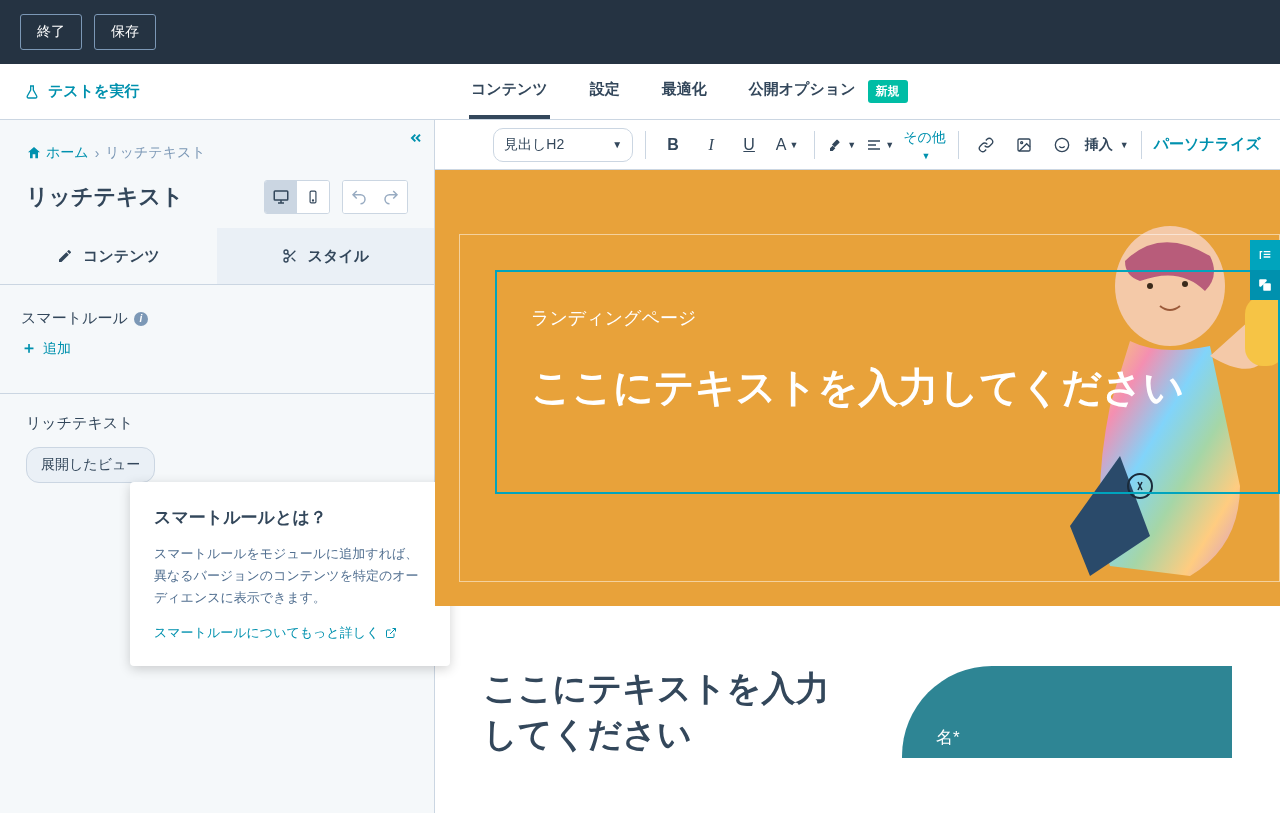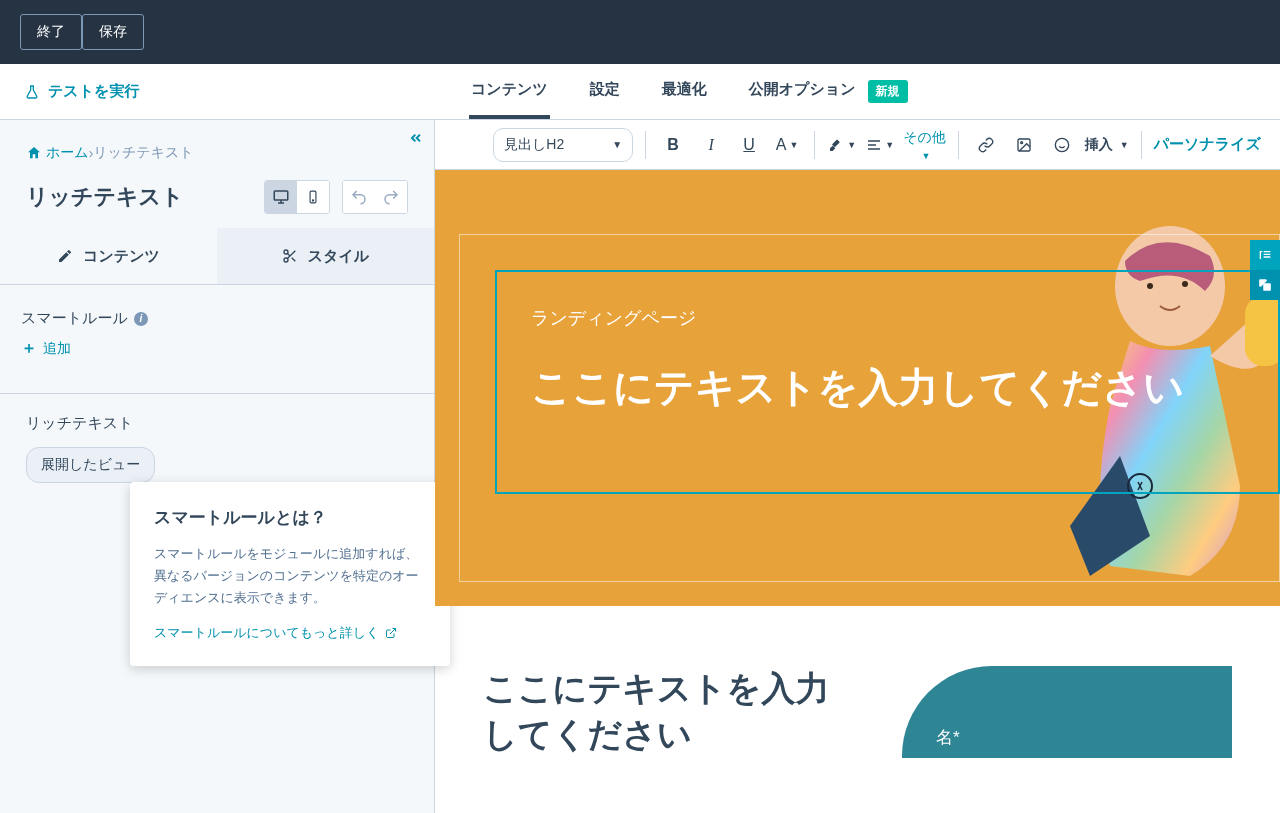--- a/index.html
+++ b/index.html
@@ -1,35 +1,35 @@
 <!DOCTYPE html>
 <html><head>
 <meta charset="utf-8">
 <style>
 * { margin: 0; padding: 0; box-sizing: border-box; font-family: -apple-system, BlinkMacSystemFont, "Segoe UI", Helvetica, Arial, sans-serif; }
 body { width: 1280px; height: 813px; overflow: hidden; background: #fff; }
 
-.topbar { background: #253342; height: 64px; display: flex; align-items: center; padding: 0 20px; }
+.topbar { background: #253342; height: 64px; display: flex; align-items: center; padding: 0 20px; gap: 12px; }
 .topbar button { background: transparent; border: 1px solid #7c98b6; color: #fff; padding: 8px 16px; font-size: 14px; cursor: pointer; border-radius: 3px; }
 
 .navbar { height: 56px; background: #fff; border-bottom: 1px solid #cbd6e2; display: flex; align-items: center; }
 .navbar-left { width: 435px; padding-left: 24px; }
 .run-test { color: #0091ae; font-weight: 600; font-size: 15px; display: flex; align-items: center; gap: 8px; cursor: pointer; }
 .navbar-tabs { display: flex; align-items: center; height: 100%; gap: 38px; margin-left: 34px; }
 .nav-tab { color: #33475b; font-size: 15px; font-weight: 600; height: 100%; display: flex; align-items: center; border-bottom: 4px solid transparent; cursor: pointer; padding: 0 2px; }
 .nav-tab.active { border-bottom-color: #33475b; }
 .nav-tab-group { display: flex; align-items: center; gap: 10px; }
 .badge-new { background: #00bda5; color: #fff; font-size: 12px; padding: 3px 8px; border-radius: 3px; font-weight: 600; }
 
 .main { display: flex; height: calc(813px - 120px); }
 
 .sidebar { width: 435px; background: #f5f8fa; border-right: 1px solid #cbd6e2; position: relative; }
 .collapse-btn { position: absolute; top: 10px; right: 10px; color: #0091ae; font-size: 14px; cursor: pointer; font-weight: bold; }
 
-.breadcrumb { padding: 24px 26px 10px; display: flex; align-items: center; font-size: 14px; }
+.breadcrumb { padding: 24px 26px 10px; display: flex; align-items: center; gap: 6px; font-size: 14px; }
 .breadcrumb a { color: #0091ae; text-decoration: none; font-weight: 500; display: flex; align-items: center; gap: 4px; }
 .breadcrumb .sep { color: #7c98b6; }
 .breadcrumb .current { color: #7c98b6; }
 
 .title-row { padding: 8px 26px 14px; display: flex; align-items: center; justify-content: space-between; }
 .title-row h1 { font-size: 22px; color: #33475b; font-weight: 700; }
 .title-controls { display: flex; gap: 12px; align-items: center; }
 .device-toggle { display: flex; border: 1px solid #cbd6e2; border-radius: 3px; overflow: hidden; background: #fff; }
 .device-btn { width: 32px; height: 32px; display: flex; align-items: center; justify-content: center; background: #fff; cursor: pointer; color: #33475b; }
 .device-btn.active { background: #cbd6e2; }

